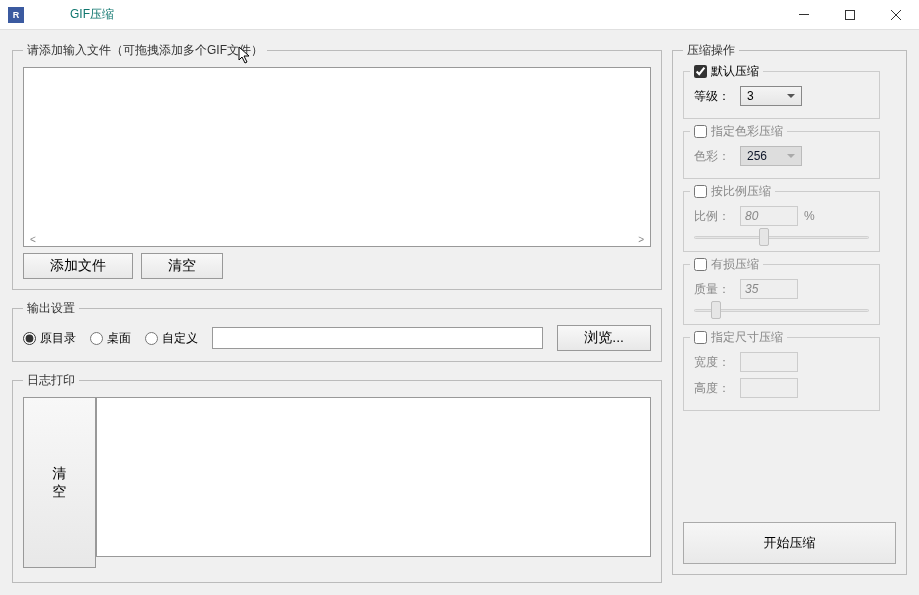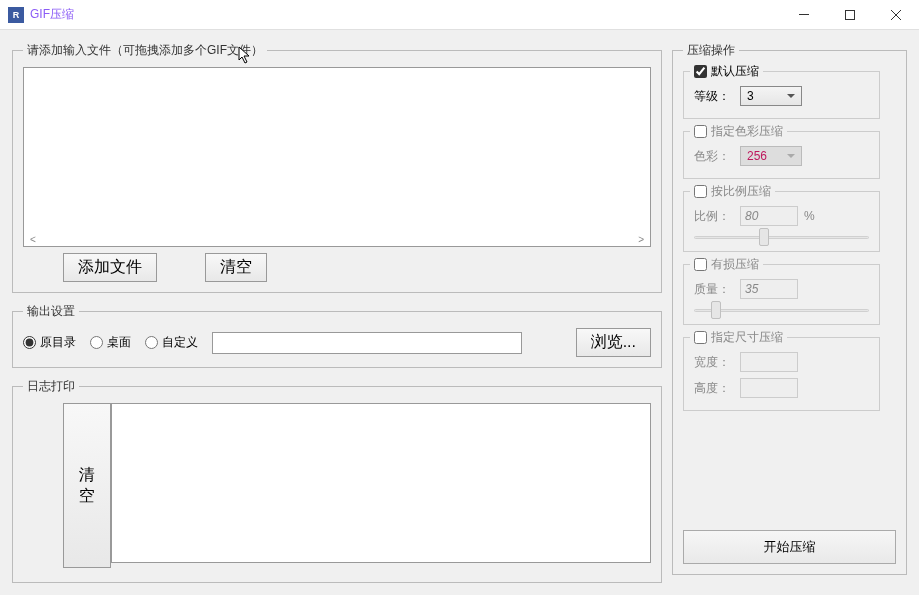--- a/index.html
+++ b/index.html
@@ -2,35 +2,35 @@
 <html><head>
   <meta charset="utf-8">
   <style>
     * { box-sizing: border-box; margin: 0; padding: 0; }
     body { font-family: "Microsoft YaHei", Arial, sans-serif; font-size: 12px; background: #fff; overflow: hidden; }
     
     .window { width: 919px; height: 595px; background: #f0f0f0; display: flex; flex-direction: column; }
     
     .titlebar { height: 30px; background: #fff; display: flex; align-items: center; padding-left: 8px; border-bottom: 1px solid #e0e0e0; }
     .titlebar .app-icon { width: 16px; height: 16px; background: #3b5aa0; display: flex; align-items: center; justify-content: center; color: #fff; font-size: 9px; margin-right: 6px; font-weight: bold; }
-    .titlebar .title { flex: 1; color: #8b5cf6; }
+    .titlebar .title { flex: 1; color: #0f766e; margin-left: 40px; }
     .win-controls { display: flex; height: 100%; }
     .win-btn { width: 46px; height: 100%; display: flex; align-items: center; justify-content: center; color: #333; font-size: 12px; }
     
     .body { flex: 1; display: flex; padding: 12px; gap: 10px; }
     .left { flex: 1; display: flex; flex-direction: column; gap: 10px; }
     .right { width: 235px; display: flex; flex-direction: column; }
     
     fieldset { border: 1px solid #bbb; padding: 8px 10px 10px 10px; position: relative; }
     legend { font-size: 12px; padding: 0 4px; color: #333; }
     
     .file-box { width: 100%; height: 180px; background: #fff; border: 1px solid #999; position: relative; overflow: auto; }
     .scrollbar-indicators { position: absolute; bottom: 1px; left: 6px; right: 6px; display: flex; justify-content: space-between; color: #888; font-size: 10px; pointer-events: none; }
     
-    .btn { background: linear-gradient(#f8f8f8, #e8e8e8); border: 1px solid #999; padding: 3px 14px; font-size: 16px; cursor: pointer; margin-left: 40px; }
+    .btn { background: linear-gradient(#f8f8f8, #e8e8e8); border: 1px solid #999; padding: 3px 26px; font-size: 14px; cursor: pointer; }
     .btn-row { display: flex; gap: 8px; margin-top: 6px; }
     
     .row { display: flex; align-items: center; gap: 6px; }
     .radio-row { gap: 14px; }
     input[type="radio"] { margin-right: 4px; accent-color: #333; }
     .radio-lbl { display: flex; align-items: center; }
     
     .text-input { border: 1px solid #999; padding: 2px 4px; font-size: 12px; background: #fff; }
     .path-input { flex: 1; height: 22px; }
     
@@ -41,33 +41,33 @@
     .sub-group { border: 1px solid #ccc; padding: 10px 10px 12px 10px; margin: 4px 16px 8px 0; position: relative; }
     .sub-group.disabled { color: #888; }
     .sub-group .sub-legend { position: absolute; top: -9px; left: 6px; background: #f0f0f0; padding: 0 4px; display: flex; align-items: center; gap: 4px; font-size: 12px; }
     .sub-group .content { margin-top: 4px; }
     .lbl { width: 40px; display: inline-block; }
     
     input[type="checkbox"] { width: 13px; height: 13px; accent-color: #333; }
     
     .select { border: 1px solid #888; background: linear-gradient(#f4f4f4,#e6e6e6); padding: 1px 18px 1px 6px; font-size: 12px; position: relative; height: 20px; display: inline-flex; align-items: center; min-width: 62px; cursor: pointer; }
     .select::after { content: ""; position: absolute; right: 6px; top: 7px; border-left: 4px solid transparent; border-right: 4px solid transparent; border-top: 4px solid #555; }
-    .select.disabled { background: #ddd; color: #be185d; border-color: #bbb; }
+    .select.disabled { background: #ddd; color: #0f172a; border-color: #bbb; }
     .select.disabled::after { border-top-color: #aaa; }
     
     .num-input { border: 1px solid #999; padding: 1px 4px; width: 58px; height: 20px; font-size: 12px; }
     .num-input.disabled, .num-input:disabled { background: #eee; color: #888; border-color: #ccc; font-style: italic; }
     
     .slider { width: 100%; margin-top: 10px; }
     .slider-track { height: 3px; background: #d0d0d0; border: 1px solid #bbb; position: relative; border-radius: 2px; }
     .slider-thumb { width: 10px; height: 18px; background: linear-gradient(#f4f4f4,#ddd); border: 1px solid #999; position: absolute; top: -9px; transform: translateX(-50%); border-radius: 2px; }
     .slider.disabled .slider-track { background: #e6e6e6; border-color: #d0d0d0; }
     .slider.disabled .slider-thumb { background: #e6e6e6; border-color: #c0c0c0; }
     
-    .start-btn { width: 100%; height: 34px; background: linear-gradient(#f6f6f6,#e9e9e9); border: 1px solid #aaa; font-size: 13px; cursor: pointer; margin-top: 4px; }
+    .start-btn { width: 100%; height: 42px; background: linear-gradient(#f6f6f6,#e9e9e9); border: 1px solid #aaa; font-size: 13px; cursor: pointer; margin-top: 4px; }
     
     .cursor { position: absolute; width: 14px; height: 20px; pointer-events: none; }
   </style>
 </head>
 <body>
 
 <div class="window">
   <div class="titlebar">
     <div class="app-icon">R</div>
     <div class="title">GIF压缩</div>

